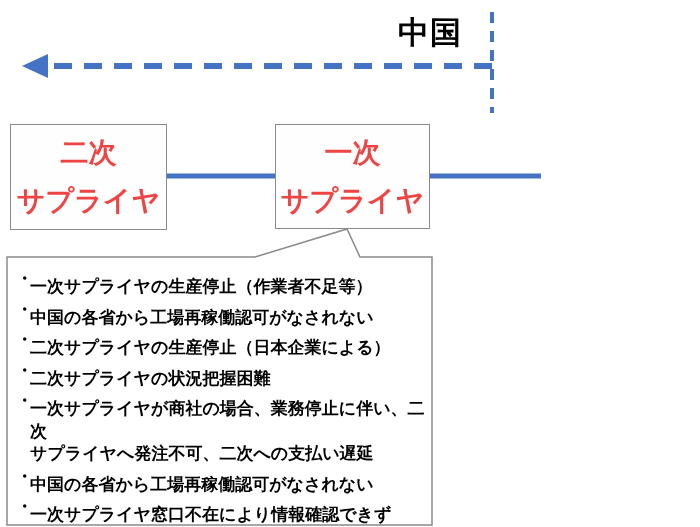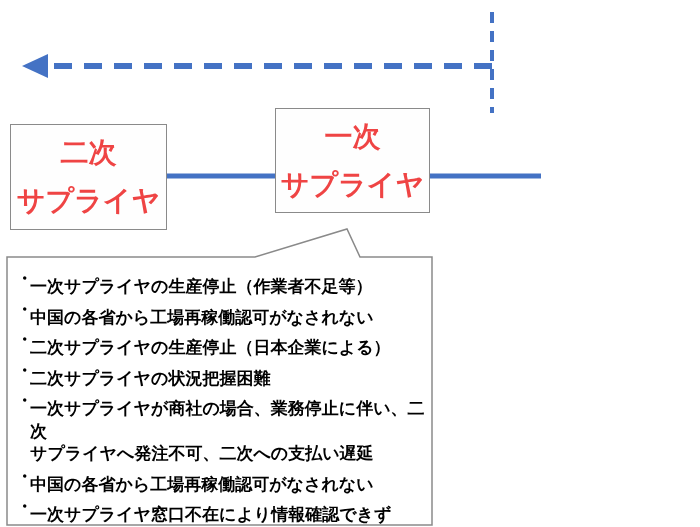--- a/index.html
+++ b/index.html
@@ -35,21 +35,21 @@
     text-align: center;
   }
   .node-label {
     font-weight: bold;
     color: #ef4444;
     white-space: pre-line;
     font-size: 28px;
     line-height: 48px;
   }
   #node-secondary { left: 10px;  top: 124px; width: 157px; height: 106px; }
-  #node-primary   { left: 275px; top: 108px; width: 155px; height: 105px; }
+  #node-primary   { left: 275px; top: 124px; width: 155px; height: 105px; }
   #node-japan     { left: 540px; top: 124px; width: 158px; height: 105px; }
   #node-japan .node-label { font-size: 30px; }
 
   .callout-text {
     position: absolute;
     left: 16px;
     top: 268px;
     width: 410px;
   }
   .bullet {
@@ -81,20 +81,21 @@
 
     <line x1="492" y1="66" x2="52" y2="66" stroke="#4472C4" stroke-width="6" stroke-dasharray="18 12"></line>
     <polygon points="22,66 48,54 48,78" fill="#4472C4"></polygon>
 
     <line x1="166" y1="176" x2="276" y2="176" stroke="#4472C4" stroke-width="5"></line>
     <line x1="429" y1="176" x2="541" y2="176" stroke="#4472C4" stroke-width="5"></line>
 
     <polygon points="7,257 255,257 347,229 360,257 432,257 432,525 7,525" fill="#ffffff" stroke="#8a8a8a" stroke-width="1.5"></polygon>
   </svg>
 
+  <div class="region-label">中国</div>
 
   <div class="node" id="node-secondary">
     <span class="node-label">二次
 サプライヤ</span>
   </div>
   <div class="node" id="node-primary">
     <span class="node-label">一次
 サプライヤ</span>
   </div>
 

